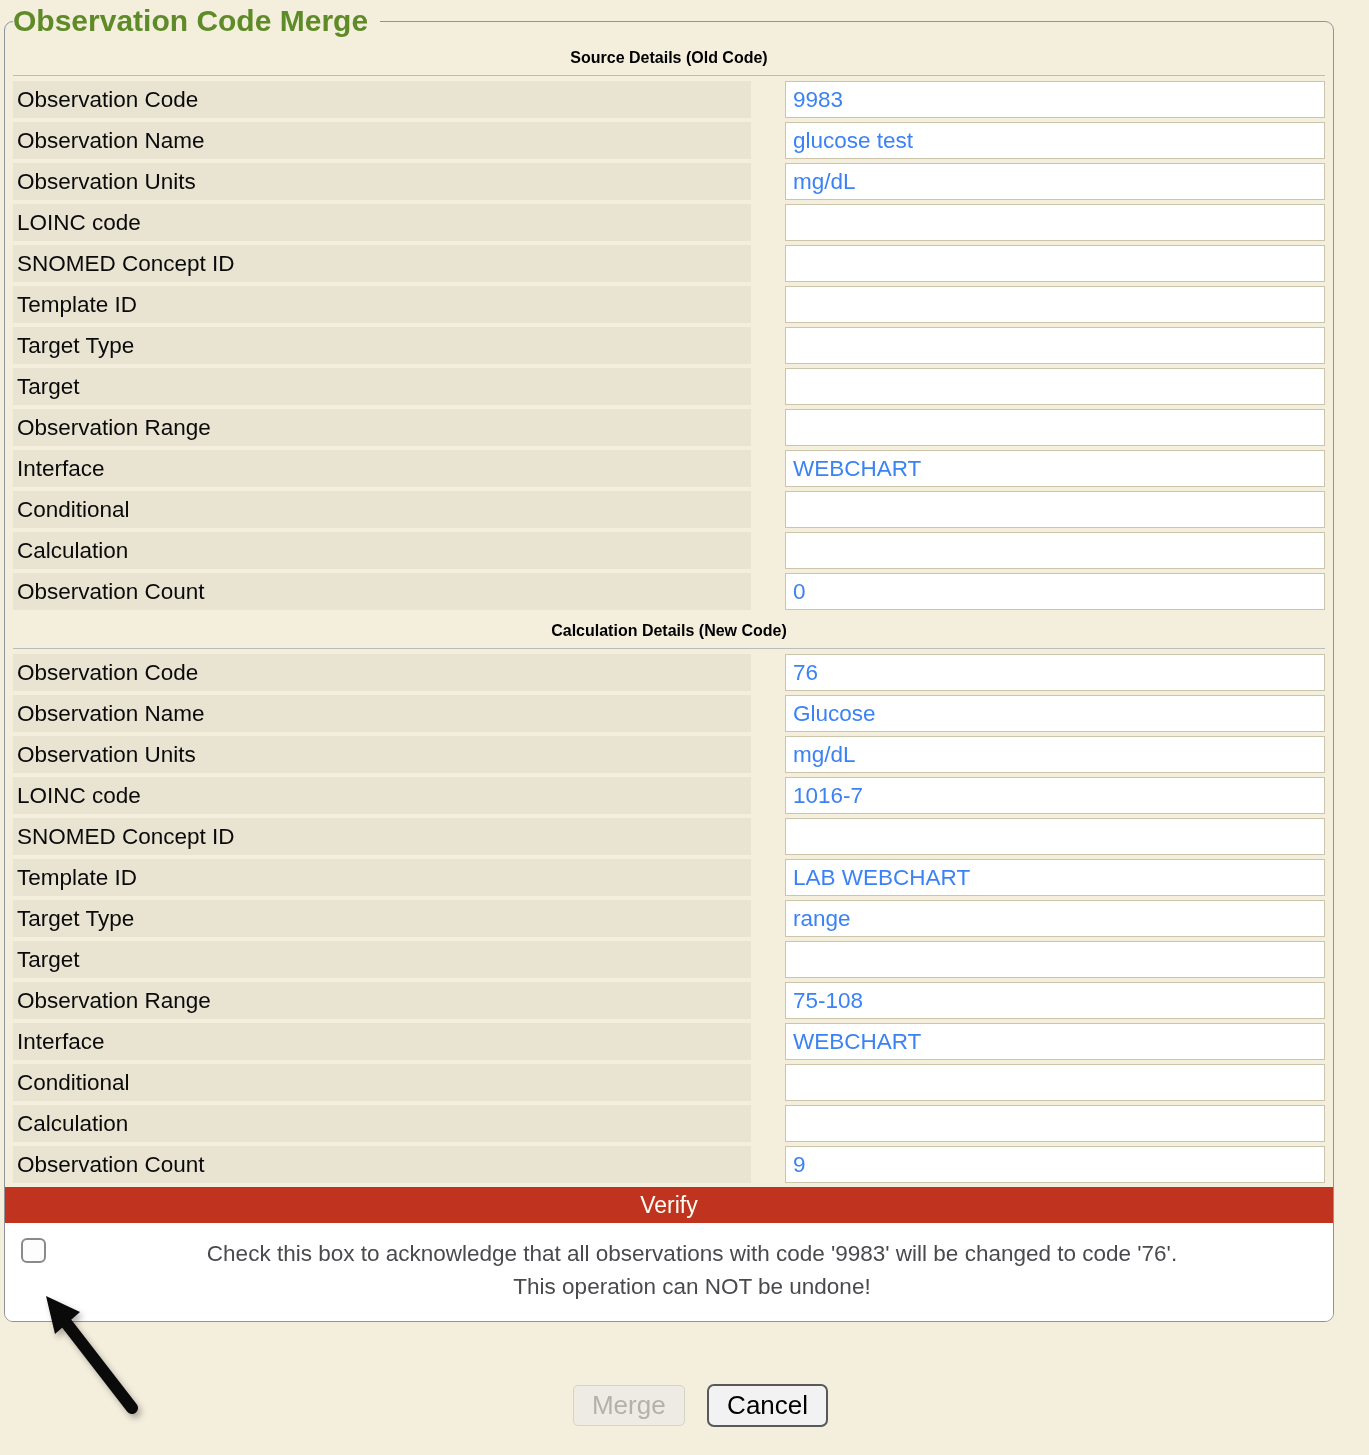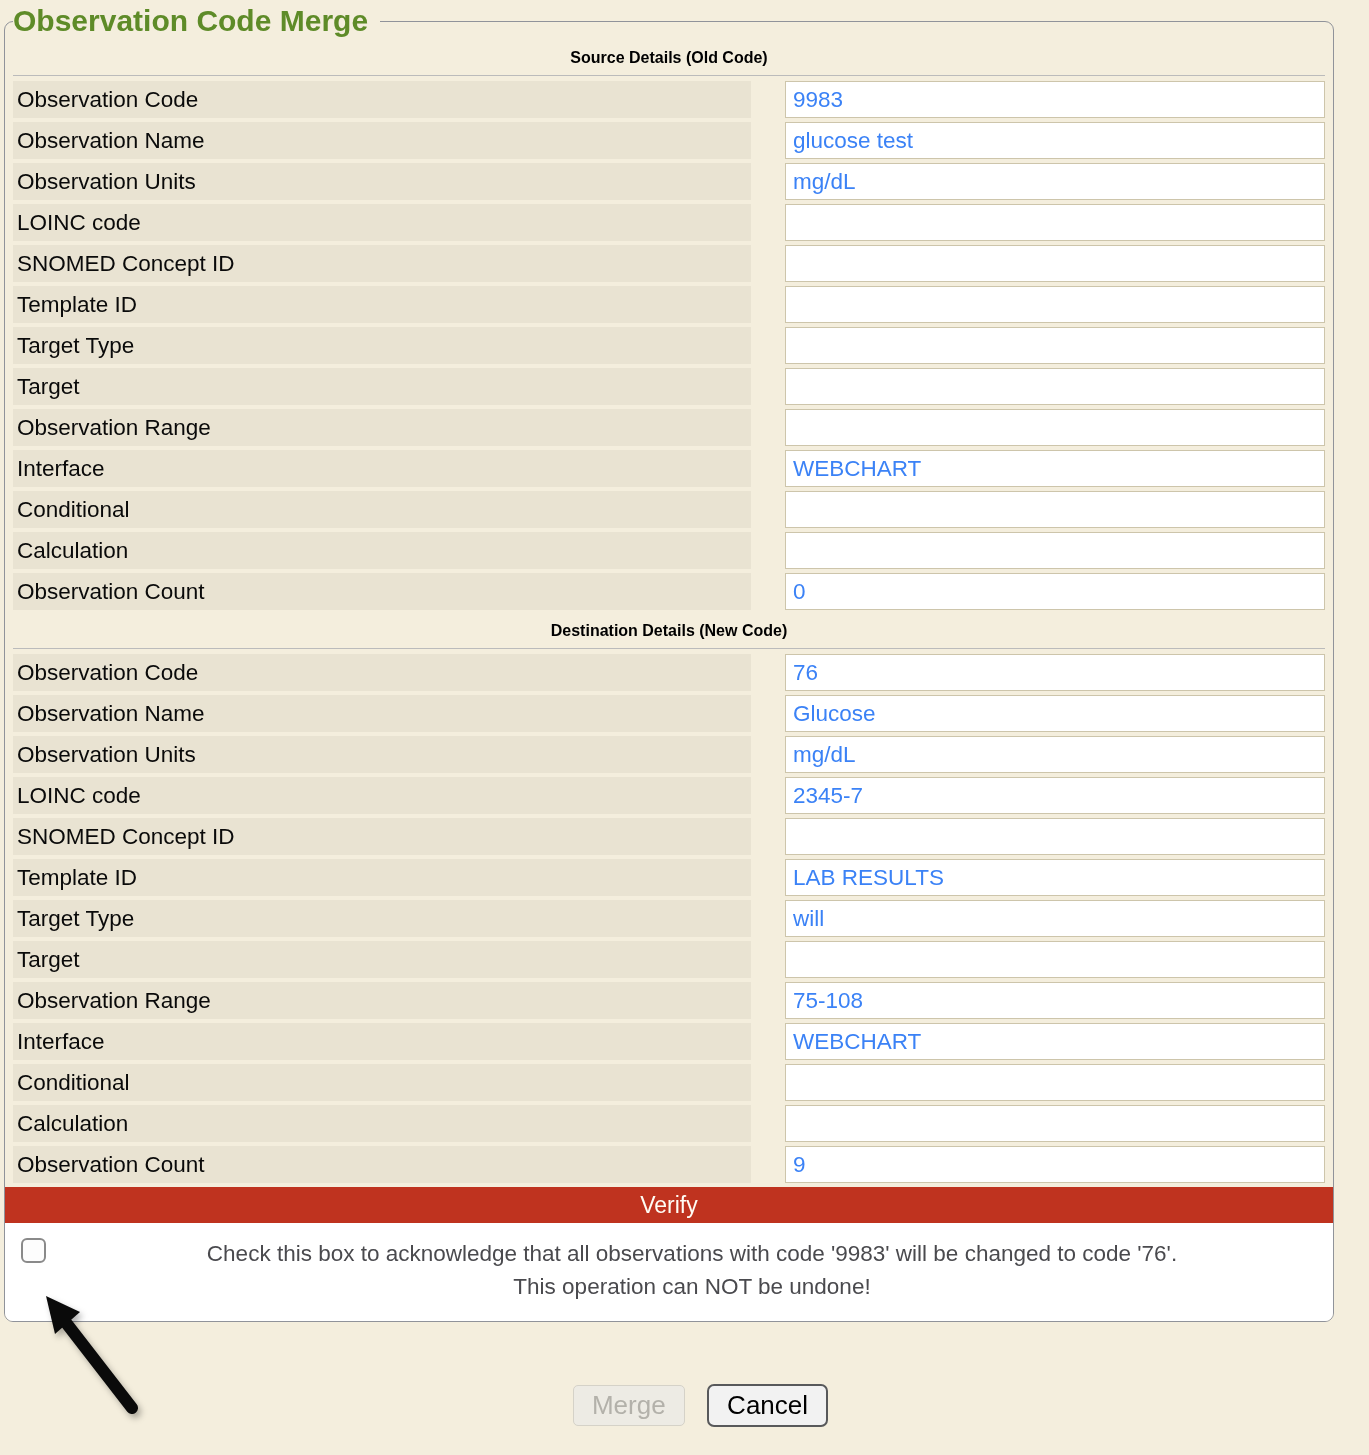--- a/index.html
+++ b/index.html
@@ -198,48 +198,48 @@
         <div class="row-value"></div>
       </div>
       <div class="row">
         <div class="row-label">Calculation</div>
         <div class="row-value"></div>
       </div>
       <div class="row">
         <div class="row-label">Observation Count</div>
         <div class="row-value">0</div>
       </div>
-      <div class="section-header">Destination Details (New Code)</div>
+      <div class="section-header">Calculation Details (New Code)</div>
       <div class="row">
         <div class="row-label">Observation Code</div>
         <div class="row-value">76</div>
       </div>
       <div class="row">
         <div class="row-label">Observation Name</div>
         <div class="row-value">Glucose</div>
       </div>
       <div class="row">
         <div class="row-label">Observation Units</div>
         <div class="row-value">mg/dL</div>
       </div>
       <div class="row">
         <div class="row-label">LOINC code</div>
-        <div class="row-value">2345-7</div>
+        <div class="row-value">1016-7</div>
       </div>
       <div class="row">
         <div class="row-label">SNOMED Concept ID</div>
         <div class="row-value"></div>
       </div>
       <div class="row">
         <div class="row-label">Template ID</div>
-        <div class="row-value">LAB RESULTS</div>
+        <div class="row-value">LAB WEBCHART</div>
       </div>
       <div class="row">
         <div class="row-label">Target Type</div>
-        <div class="row-value">will</div>
+        <div class="row-value">range</div>
       </div>
       <div class="row">
         <div class="row-label">Target</div>
         <div class="row-value"></div>
       </div>
       <div class="row">
         <div class="row-label">Observation Range</div>
         <div class="row-value">75-108</div>
       </div>
       <div class="row">

